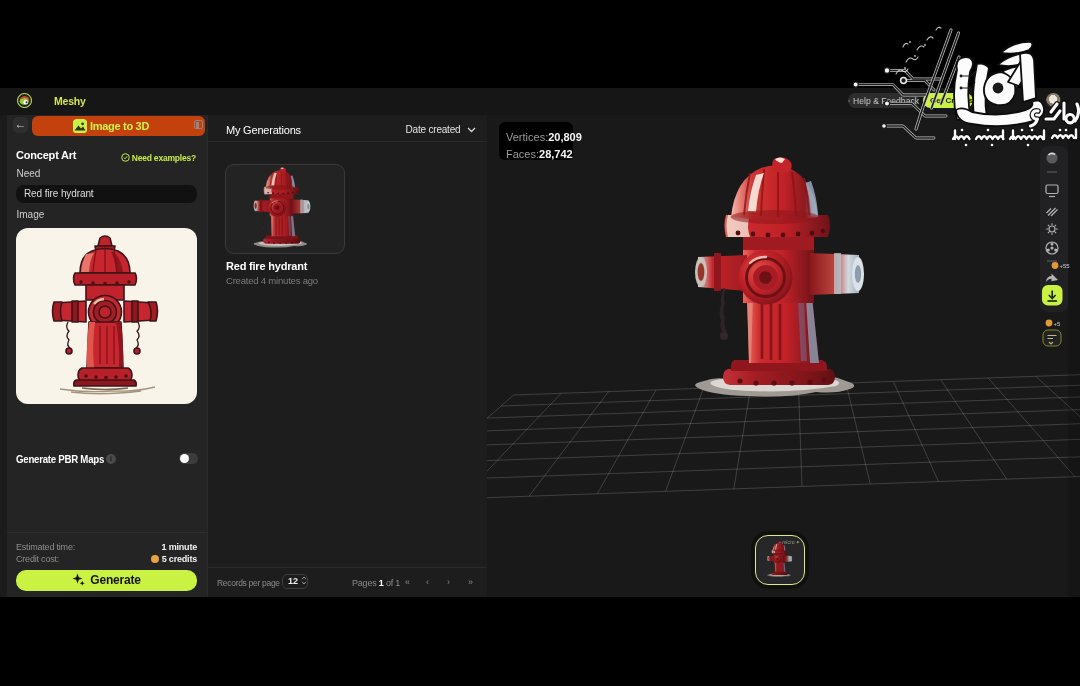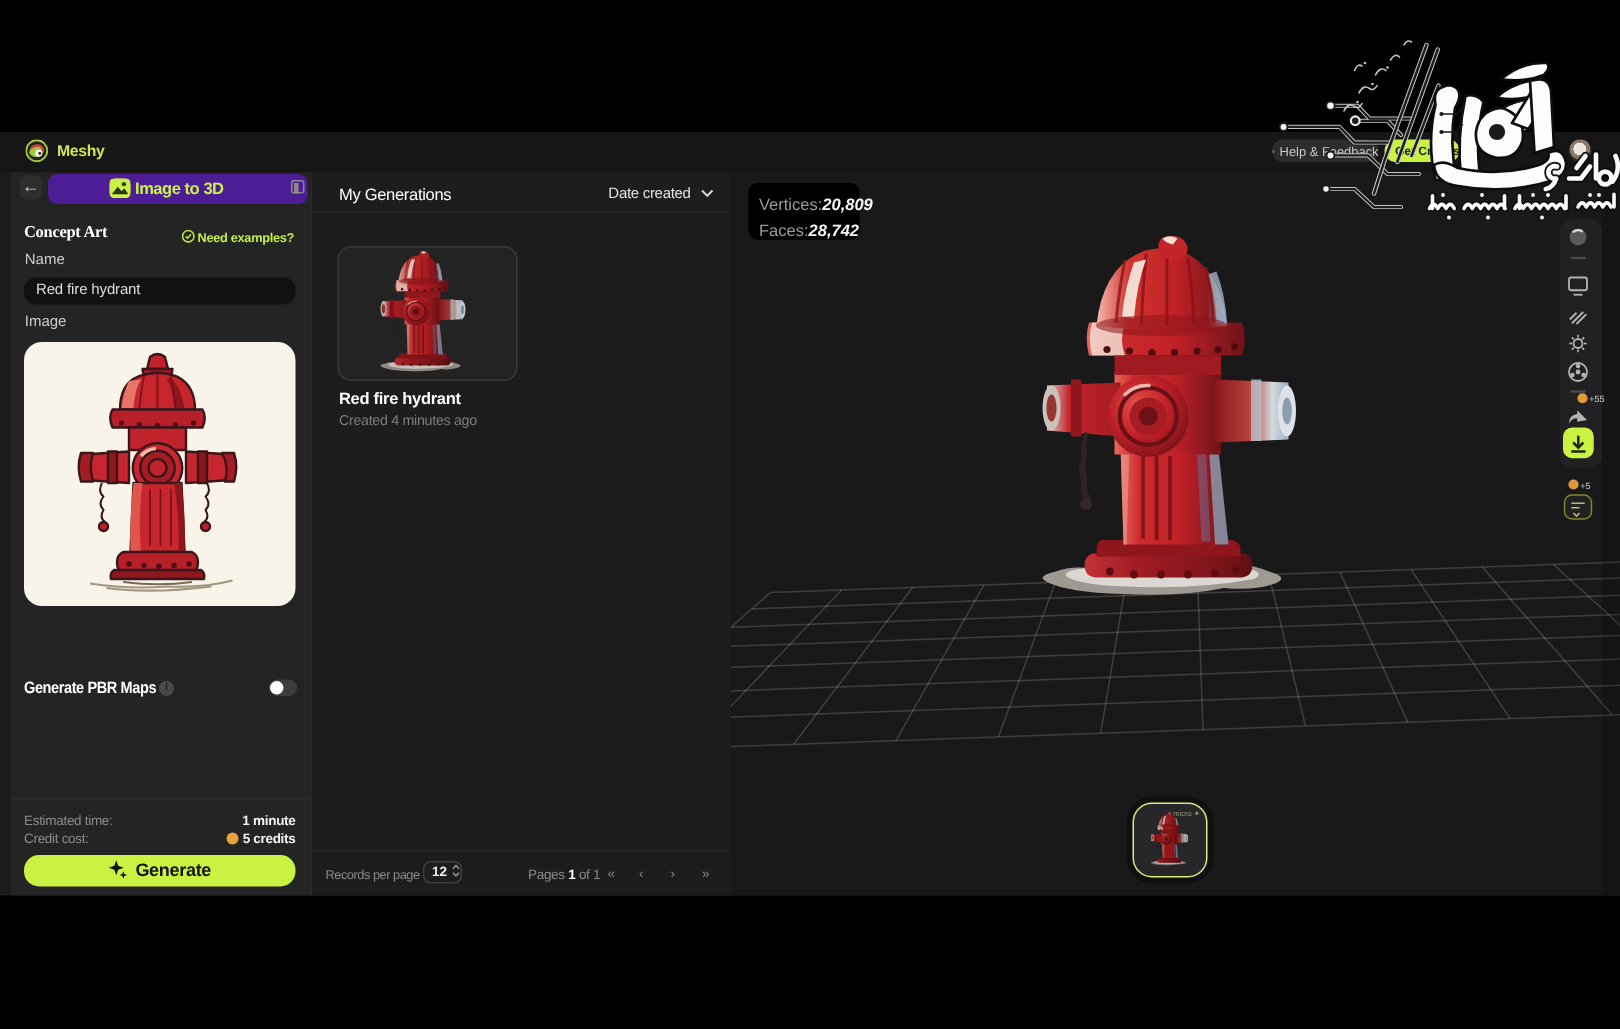--- a/index.html
+++ b/index.html
@@ -2,37 +2,37 @@
 <html><head>
 <meta charset="utf-8">
 <style>
   * { margin:0; padding:0; box-sizing:border-box; }
   html,body { width:1080px; height:686px; background:#000; overflow:hidden;
     font-family:"Liberation Sans", sans-serif; }
   .app { position:absolute; left:0; top:88px; width:1080px; height:509px; background:#1b1b1c; }
   
   .hdr { position:absolute; left:0; top:0; width:1080px; height:27px; background:#161617; }
   .logo { position:absolute; left:17px; top:5px; display:flex; align-items:center; }
-  .logo .word { margin-left:6px; font-size:10.5px; font-weight:bold; color:#d3e44e; letter-spacing:-0.2px; }
+  .logo .word { margin-left:22px; font-size:10.5px; font-weight:bold; color:#d3e44e; letter-spacing:-0.2px; }
   .hfb { position:absolute; left:848px; top:5px; width:71px; height:15px; white-space:nowrap; background:#2d2d2e; border-radius:8px;
      color:#c8c8c8; font-size:8.6px; display:flex; align-items:center; justify-content:center; gap:3px; }
   .getc { position:absolute; left:923px; top:5px; width:50px; height:15px; white-space:nowrap; overflow:hidden; background:#c9f243; border-radius:8px;
      color:#222; font-size:8px; font-weight:bold; display:flex; align-items:center; padding-left:7px; }
   .avatar { position:absolute; left:1046px; top:5px; width:15px; height:15px; border-radius:50%;
      background:radial-gradient(circle at 48% 42%, #ece5dc 0 36%, #8a7a6a 37% 58%, #38322c 59% 100%); }
   
   .left { position:absolute; left:7px; top:27px; width:200px; height:482px; background:#242425; }
   .lp-back { position:absolute; left:6px; top:2px; width:15px; height:16px; background:#2e2e2f; border-radius:5px;
      color:#ccc; font-size:12px; text-align:center; line-height:15px;}
-  .lp-pill { position:absolute; left:25px; top:1px; width:173px; height:20px; background:#4c1d95; border-radius:6px; }
+  .lp-pill { position:absolute; left:25px; top:1px; width:173px; height:20px; background:#c2410c; border-radius:6px; }
   .lp-pill .ic { position:absolute; left:41px; top:3px; width:14px; height:13px; background:#c9f243; border-radius:4px; }
   .lp-pill .tt { position:absolute; left:58px; top:4px; font-size:11px; font-weight:bold; color:#cdf04c; letter-spacing:-0.3px; }
   .lp-pill .pr { position:absolute; left:162px; top:4px; width:9px; height:9px; border:1.2px solid #8a8a8a; border-radius:2px; }
   .lp-pill .pr:after { content:""; position:absolute; left:1px; top:1px; width:2.5px; height:6.5px; background:#8a8a8a; }
-  .ca { position:absolute; left:9px; top:34px; font-size:11px; font-weight:bold; color:#fff; letter-spacing:-0.2px;font-family:Liberation Serif, serif; }
+  .ca { position:absolute; left:9px; top:34px; font-size:11px; font-weight:bold; color:#fff; letter-spacing:-0.2px; }
   .ne { position:absolute; right:11px; top:38px; font-size:8.5px; font-weight:bold; color:#c6ed45; letter-spacing:-0.2px; }
   .lbl { position:absolute; left:9.5px; font-size:10px; color:#cfcfcf; }
   .inp { position:absolute; left:9px; top:70px; width:181px; height:18px; background:#111112; border-radius:8px;
      color:#dedede; font-size:10px; line-height:18px; padding-left:8px; letter-spacing:-0.1px; }
   .imgbox { position:absolute; left:9px; top:113px; width:181px; height:176px; background:#f8f4ea; border-radius:12px; overflow:hidden; }
   .info { position:absolute; left:9px; top:293px; width:181px; height:29px; background:#13202e; border:1px solid #24384f; border-radius:6px;
       font-size:8.3px; color:#7fa3c4; padding:4px 4px 0 22px; line-height:10.5px; }
   .info .i { position:absolute; left:7px; top:7px; width:9px; height:9px; border-radius:50%; background:#3a82c4; color:#0d1622;
       font-size:7px; font-weight:bold; text-align:center; line-height:9px; }
   .pbr { position:absolute; left:9px; top:338px; font-size:11px; font-weight:bold; color:#fff; letter-spacing:-0.3px; transform:scaleX(0.88); transform-origin:left center; }
@@ -60,21 +60,21 @@
   .rppbox { position:absolute; left:74px; top:6px; width:26px; height:15px; border:1px solid #3e3e3f; border-radius:5px;
       color:#ededed; font-weight:bold; line-height:13px; padding-left:5px; }
   .pgs { position:absolute; left:144px; top:10px; letter-spacing:-0.2px; }
   .pgs b { color:#fff; }
   .arr { position:absolute; top:9px; color:#8b8b8b; font-size:9px; }
   
   .vp { position:absolute; left:487px; top:27px; width:593px; height:482px; background:#19191a; overflow:hidden; }
   .stats { position:absolute; left:12px; top:7px; width:74px; height:38px; background:#000000; border-radius:6px;
       font-size:11px; color:#9b9b9b; padding:9px 1px 0 7px;text-align:right; }
   .stats div { display:flex; justify-content:space-between; margin-bottom:5px; }
-  .stats b { color:#f5f5f5;font-style:italic; }
+  .stats b { color:#f5f5f5; }
   .thumbwrap { position:absolute; left:268px; top:420px; width:50px; height:50px; border:1.6px solid #dcec7a; border-radius:13px;
       background:#27272a; box-shadow:0 0 0 4px rgba(0,0,0,0.35); }
   .thumbwrap .tag { position:absolute; right:4px; top:3px; font-size:5px; color:#9a9a7a; }
   .wm { position:absolute; left:0; top:0; pointer-events:none; }
 </style>
 </head>
 <body>
 <div class="app">
   <div class="hdr">
     <div class="logo">
@@ -104,21 +104,21 @@
           </svg></div>
       <div class="tt">Image to 3D</div>
       <div class="pr"></div>
     </div>
     <div class="lp-back">←</div>
     <div class="ca">Concept Art</div>
     <div class="ne"><svg width="9" height="9" viewBox="0 0 9 9" style="vertical-align:-1px;margin-right:2px;">
           <circle cx="4.5" cy="4.5" r="3.8" fill="none" stroke="#c6ed45" stroke-width="1"></circle>
           <path d="M2.8 4.6 L4 5.8 L6.3 3.2" fill="none" stroke="#c6ed45" stroke-width="1"></path>
         </svg>Need examples?</div>
-    <div class="lbl" style="top:53px;">Name</div>
+    <div class="lbl" style="top:53px;">Need</div>
     <div class="inp">Red fire hydrant</div>
     <div class="lbl" style="top:94px;">Image</div>
     <div class="imgbox">
       <svg width="181" height="176" viewBox="0 0 181 176" id="conceptArt">
 <g stroke="#3a151a" stroke-width="1.6" stroke-linejoin="round">
  <g stroke="#9a8a70" stroke-width="1.4" opacity="0.9">
   <path d="M44 161 Q70 165 95 163 Q120 164 139 159" fill="none"></path>
   <path d="M55 164 Q85 168 125 163" fill="none"></path>
   <path d="M66 160 Q90 163 112 160" fill="none" stroke="#6a5a48"></path>
  </g>

